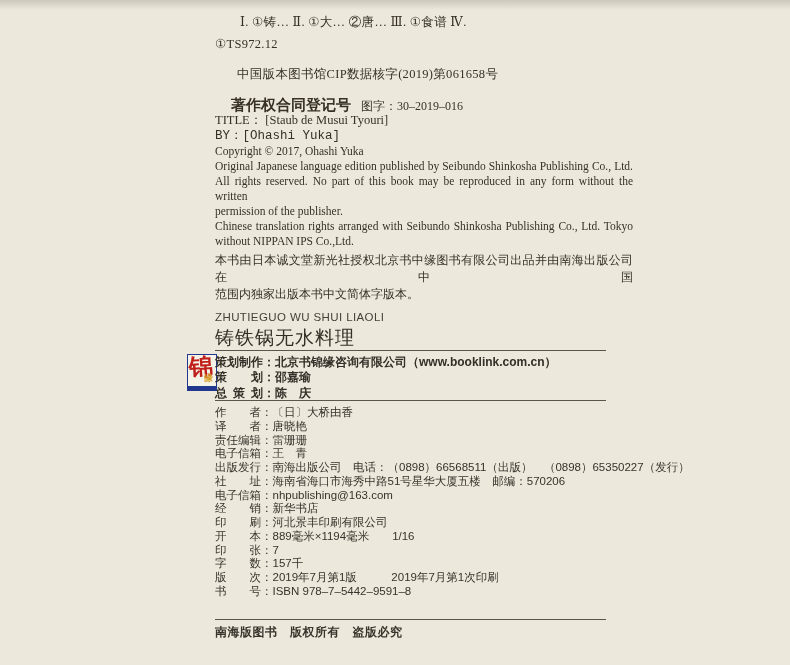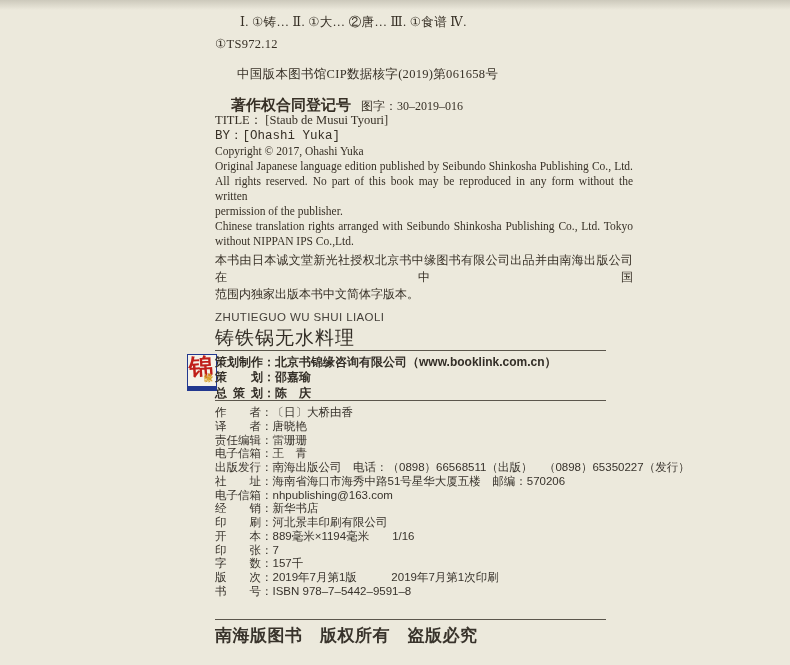--- a/index.html
+++ b/index.html
@@ -28,21 +28,21 @@
   .eng-just{white-space:normal;text-align:justify;text-align-last:justify;}
   .cn-para{width:418px;font-size:12px;line-height:17px;}
   .cn-just{text-align:justify;text-align-last:justify;}
   .pinyin{font-size:11.5px;letter-spacing:0.4px;color:#45403a;}
   .cn-title{font-size:19px;font-weight:normal;color:#332e26;letter-spacing:1px;}
   .rule{height:0;border-top:1.5px solid #5b564c;}
   .producer{font-size:12px;line-height:15.4px;font-weight:bold;color:#332e27;}
   .colophon{font-size:11.5px;line-height:13.75px;color:#37322b;}
   .row{white-space:nowrap;}
   .lbl{display:inline-block;width:4em;text-align:justify;text-align-last:justify;}
-  .footer-line{font-size:17px;font-weight:bold;color:#38332b;letter-spacing:0.5px;}
+  .footer-line{font-size:12px;font-weight:bold;color:#38332b;letter-spacing:0.5px;}
   
   .stamp{
     width:30px;height:37px;
     background:#f5f2e8;
     border:1.5px solid #22388f;
     box-sizing:border-box;
     position:relative;
     overflow:hidden;
   }
   .stamp-main{

